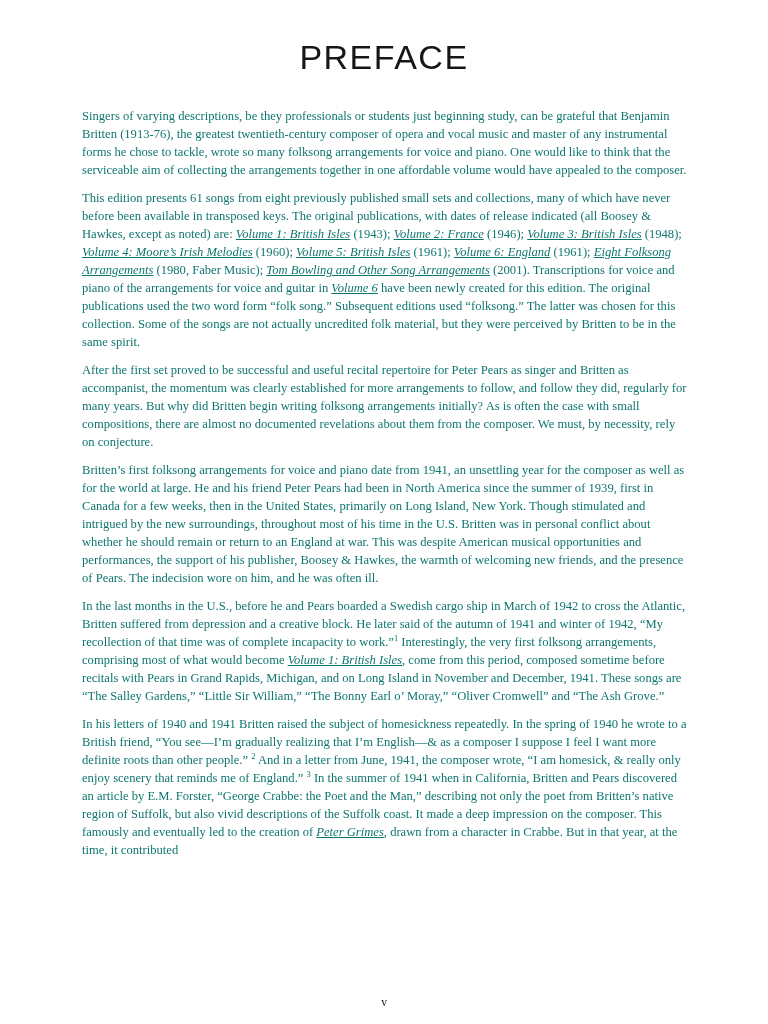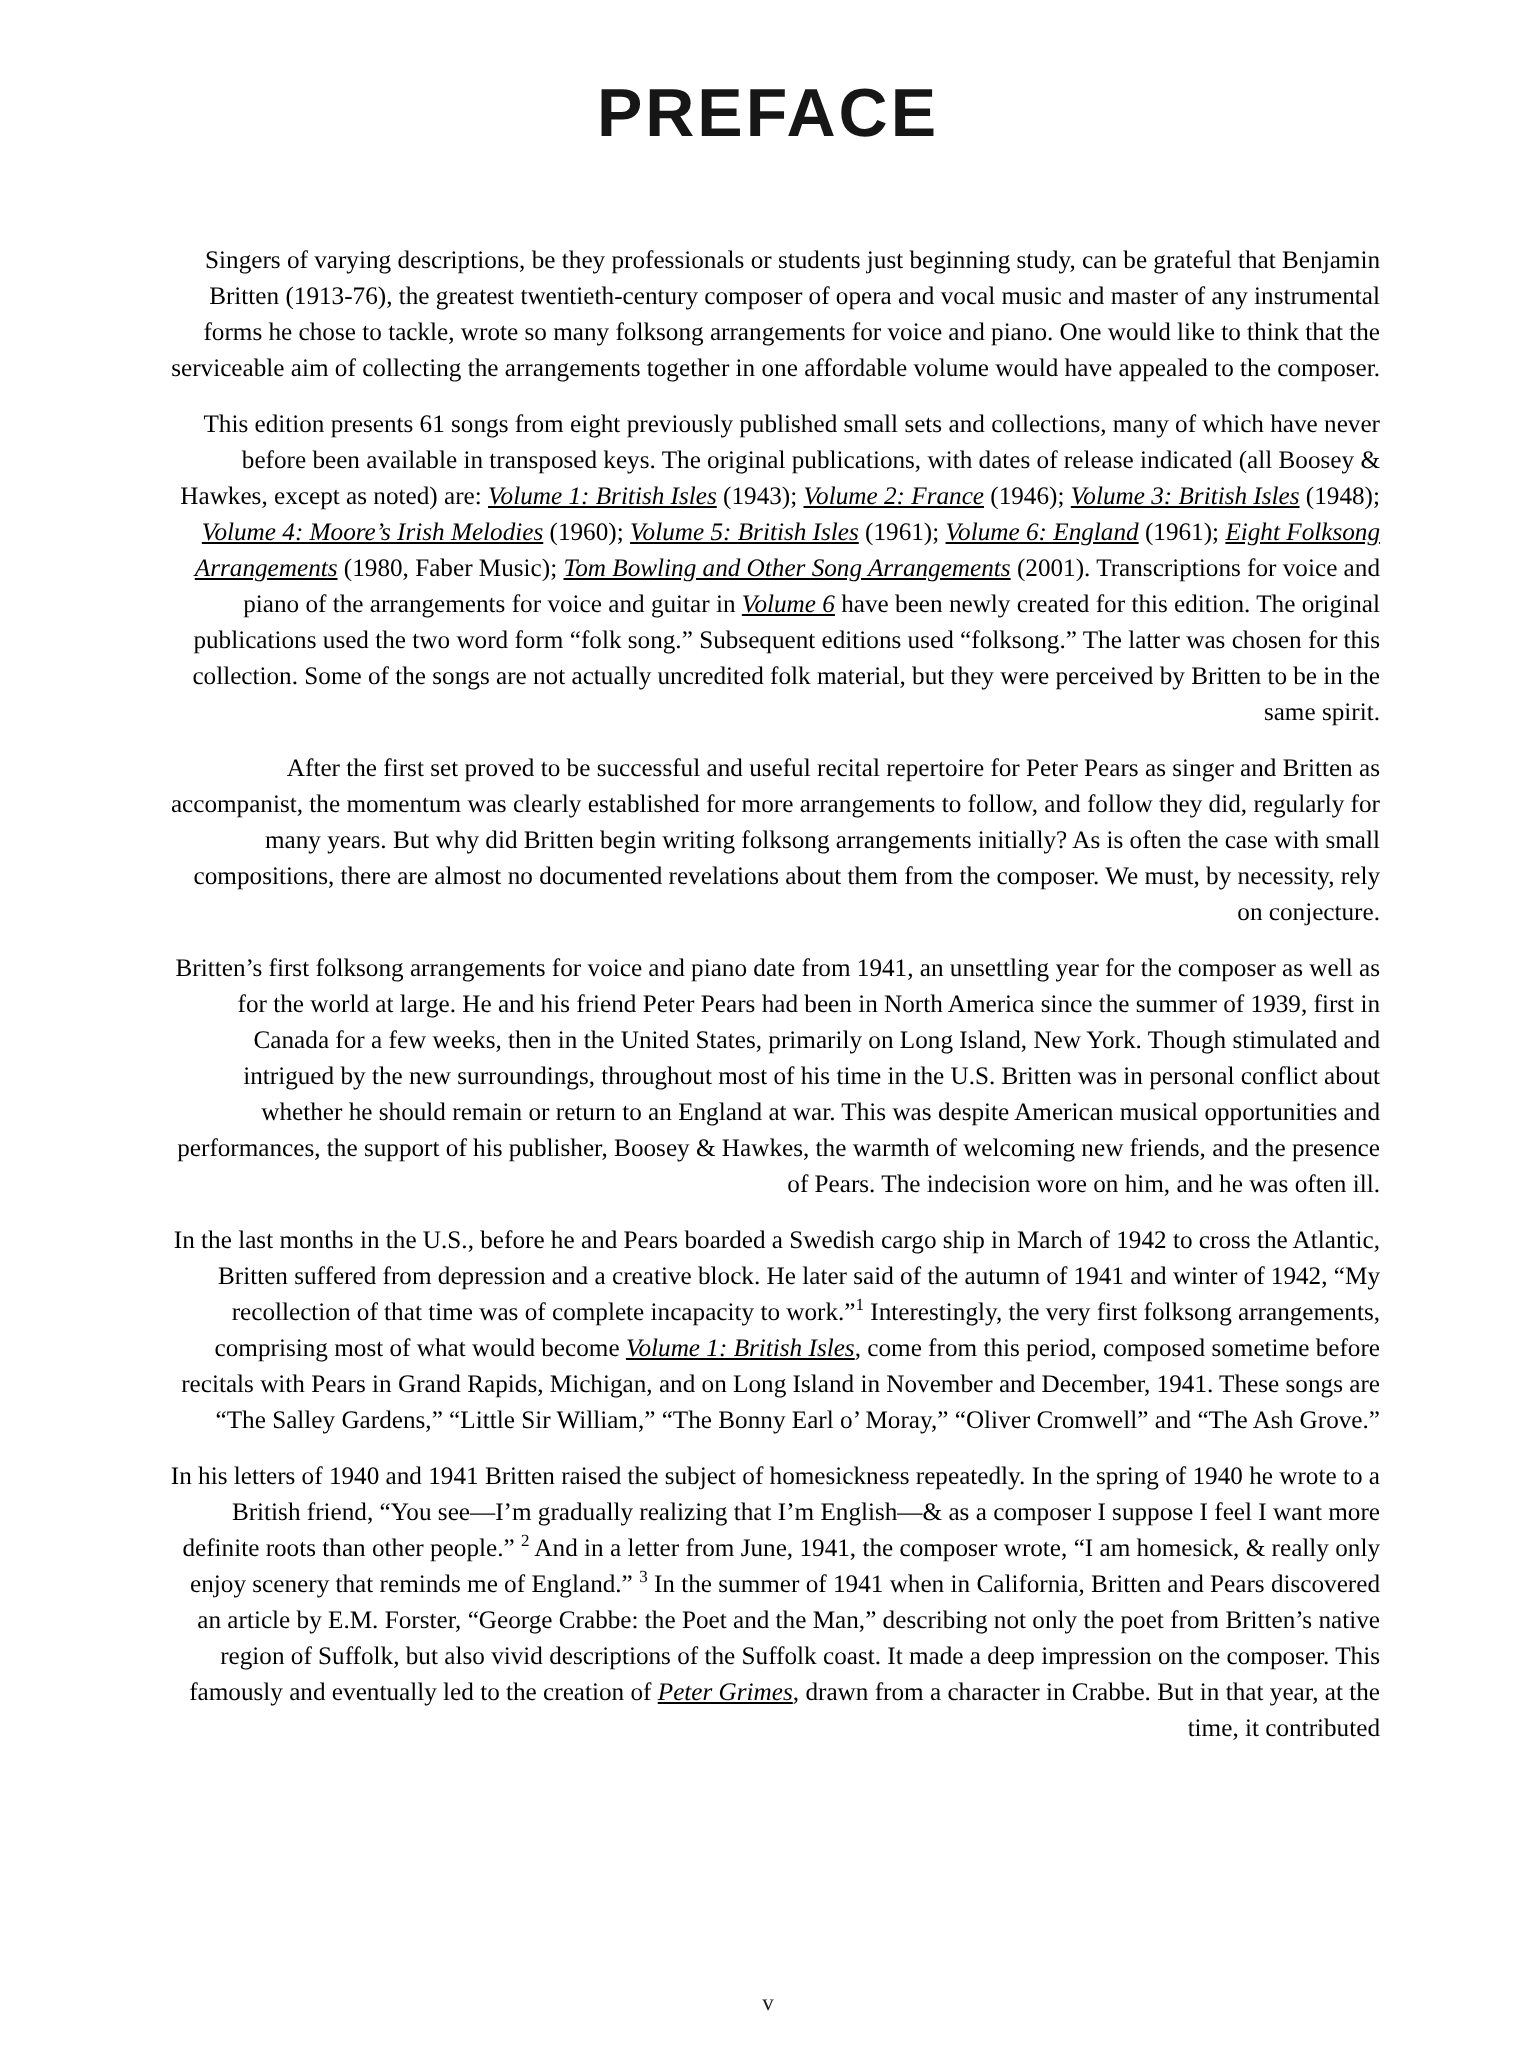--- a/index.html
+++ b/index.html
@@ -13,35 +13,35 @@
     height: 1024px;
     background: #ffffff;
     color: #1c1c1c;
     overflow: hidden;
   }
   .title {
     margin: 0;
     padding-top: 38px;
     text-align: center;
     font-family: "Liberation Sans", sans-serif;
-    font-weight: bold;
+    font-weight: normal;
     font-size: 34px;
     letter-spacing: 1.5px;
     color: #161616;
   }
   .body-text {
     position: absolute;
-    top: 121px;
+    top: 107px;
     left: 82px;
     width: 608px;
     font-family: "Liberation Serif", serif;
     font-size: 12.6px;
     line-height: 18px;
-    text-align: right;
-    color: #000000;
+    text-align: left;
+    color: #0f766e;
   }
   .body-text p {
     margin: 0 0 10px 0;
   }
   .body-text em {
     font-style: italic;
     text-decoration: underline;
   }
   .body-text sup {
     font-size: 8.5px;

